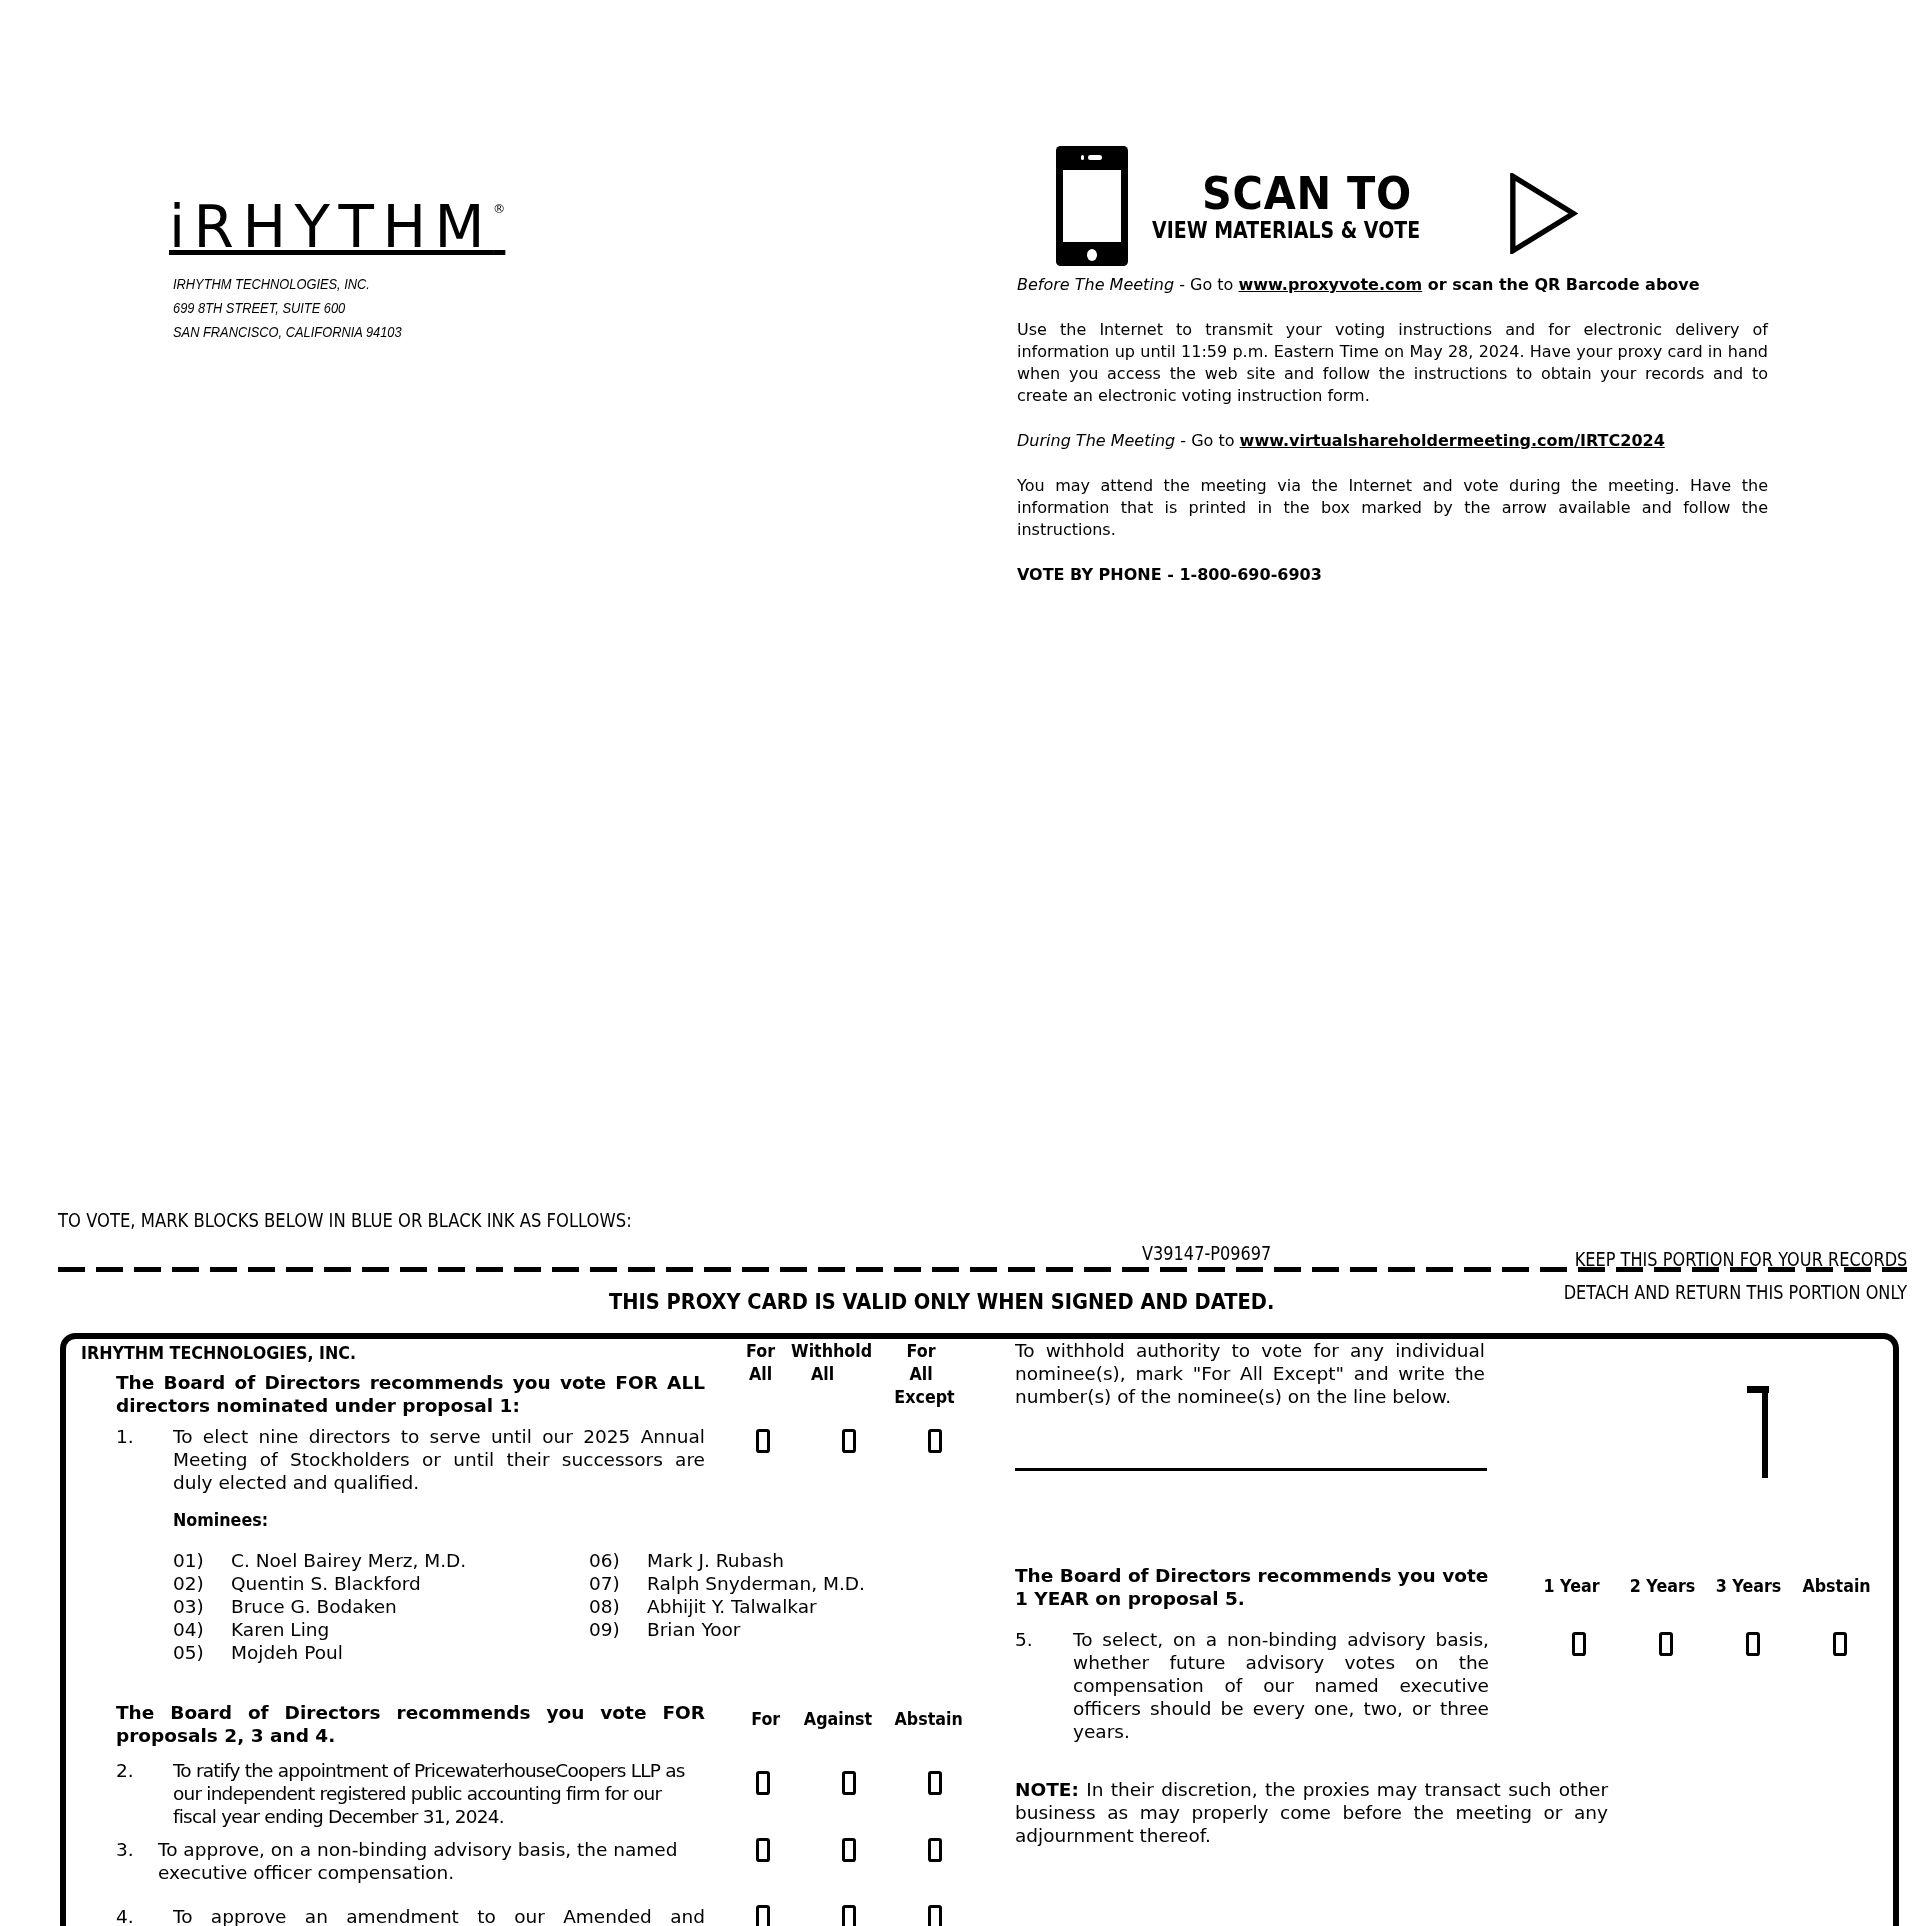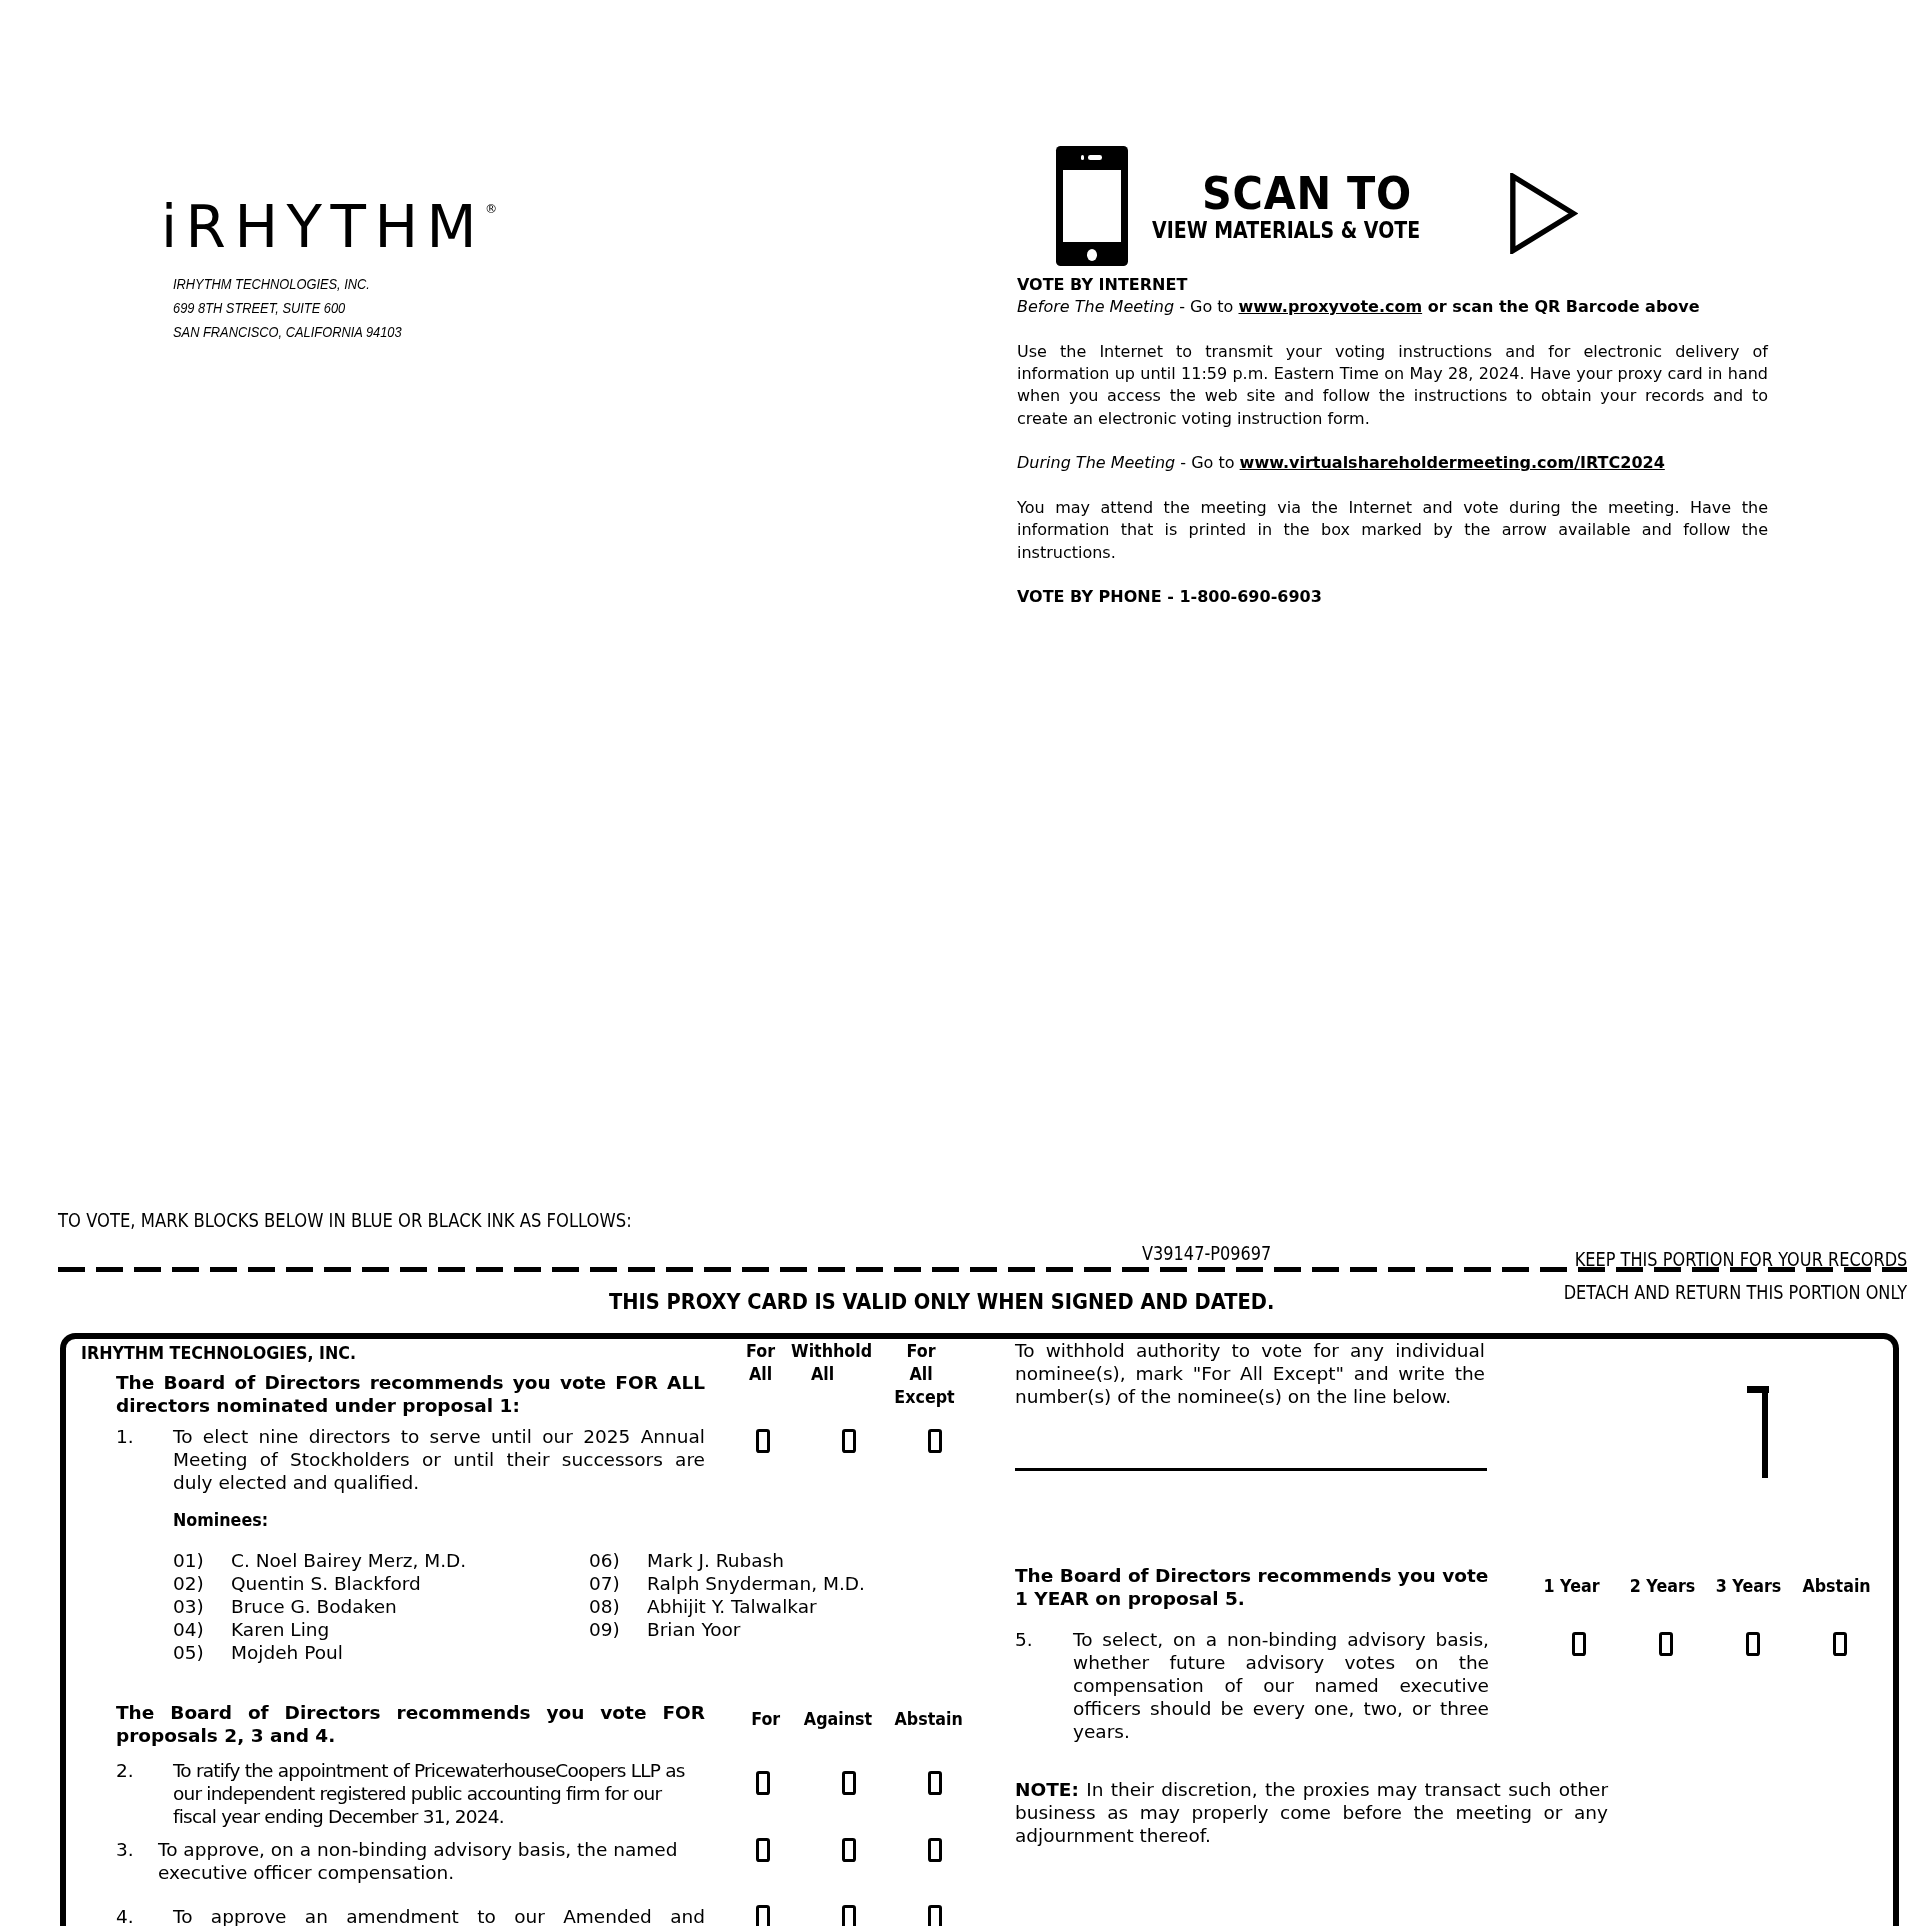--- a/index.html
+++ b/index.html
@@ -1,18 +1,18 @@
 <!DOCTYPE html>
 <html style="font-size:6.2px"><head>
 <meta charset="utf-8">
 <style>
   html, body { margin: 0; padding: 0; background: #ffffff; }
   body { width: 1965px; height: 2542px; position: relative; overflow: hidden; color: #000; font-family: "Liberation Sans", sans-serif; }
   .abs { position: absolute; }
-  .logo { left: 161px; top: 198px; font-size: 58px; letter-spacing: 8.5px; font-weight: 400; line-height: 1; font-family: "DejaVu Sans", sans-serif; }
+  .logo { left: 169px; top: 198px; font-size: 58px; letter-spacing: 8.5px; font-weight: 400; line-height: 1; font-family: "DejaVu Sans", sans-serif; text-decoration: underline; }
   .logo sup { font-size: 12.3px; letter-spacing: 0; vertical-align: top; position: relative; top: 4.6px; }
   .addr { left: 173px; top: 272px; font-size: 14.6px; font-style: italic; line-height: 24px; font-family: "Liberation Sans Narrow", "Liberation Sans", sans-serif; transform: scaleX(0.88); transform-origin: left; }
 
   .phone { left: 1056px; top: 146px; width: 72px; height: 120px; background: #000; border-radius: 4.6px; }
   .phone .screen { position: absolute; left: 7px; top: 24px; width: 58px; height: 86px; background: #fff; height: 72px;}
   .phone .spk { position: absolute; left: 32px; top: 8.5px; width: 14px; height: 5.4px; background:#fff; border-radius: 2.3px; }
   .phone .cam { position: absolute; left: 25px; top: 8.5px; width: 3.1px; height: 5.4px; background:#fff; border-radius: 1.5px; }
   .phone .btn { position: absolute; left: 31px; top: 103px; width: 10px; height: 11.6px; background:#fff; border-radius: 50%; }
   .scan1 { left: 1202px; top: 171px; font-size: 45px; font-weight: 700; letter-spacing: 0.8px; line-height: 1; font-family: "DejaVu Sans", sans-serif; transform: scaleX(0.92); transform-origin:left;}
   .scan2 { left: 1152px; top: 219px; font-size: 22.3px; font-weight: 700; line-height: 1; font-family: "DejaVu Sans", sans-serif; transform: scaleX(0.85); transform-origin:left;}
@@ -57,21 +57,20 @@
     <div class="btn"></div>
 </div>
 <div class="abs scan1">SCAN TO</div>
 <div class="abs scan2">VIEW MATERIALS &amp; VOTE</div>
 <svg class="abs arrow" width="69" height="81" viewBox="0 0 180 210">
   <polygon points="10,8 168,105 10,202" fill="none" stroke="#000" stroke-width="14"></polygon>
 </svg>
 
 <div class="abs vote-col">
   <div>
-    <div class="h">VOTE BY INTERNET</div>
     <div><i>Before The Meeting</i><span> - Go to </span><a>www.proxyvote.com</a><b> or scan the QR Barcode above</b></div>
   </div>
   <div style="height:22.3px"></div>
   <p>Use the Internet to transmit your voting instructions and for electronic delivery of information up until 11:59 p.m. Eastern Time on May 28, 2024. Have your proxy card in hand when you access the web site and follow the instructions to obtain your records and to create an electronic voting instruction form.</p>
   <div><i>During The Meeting</i><span> - Go to </span><a>www.virtualshareholdermeeting.com/IRTC2024</a></div>
   <div style="height:22.3px"></div>
   <p>You may attend the meeting via the Internet and vote during the meeting. Have the information that is printed in the box marked by the arrow available and follow the instructions.</p>
   <div class="h">VOTE BY PHONE - 1-800-690-6903</div>
 </div>
 

